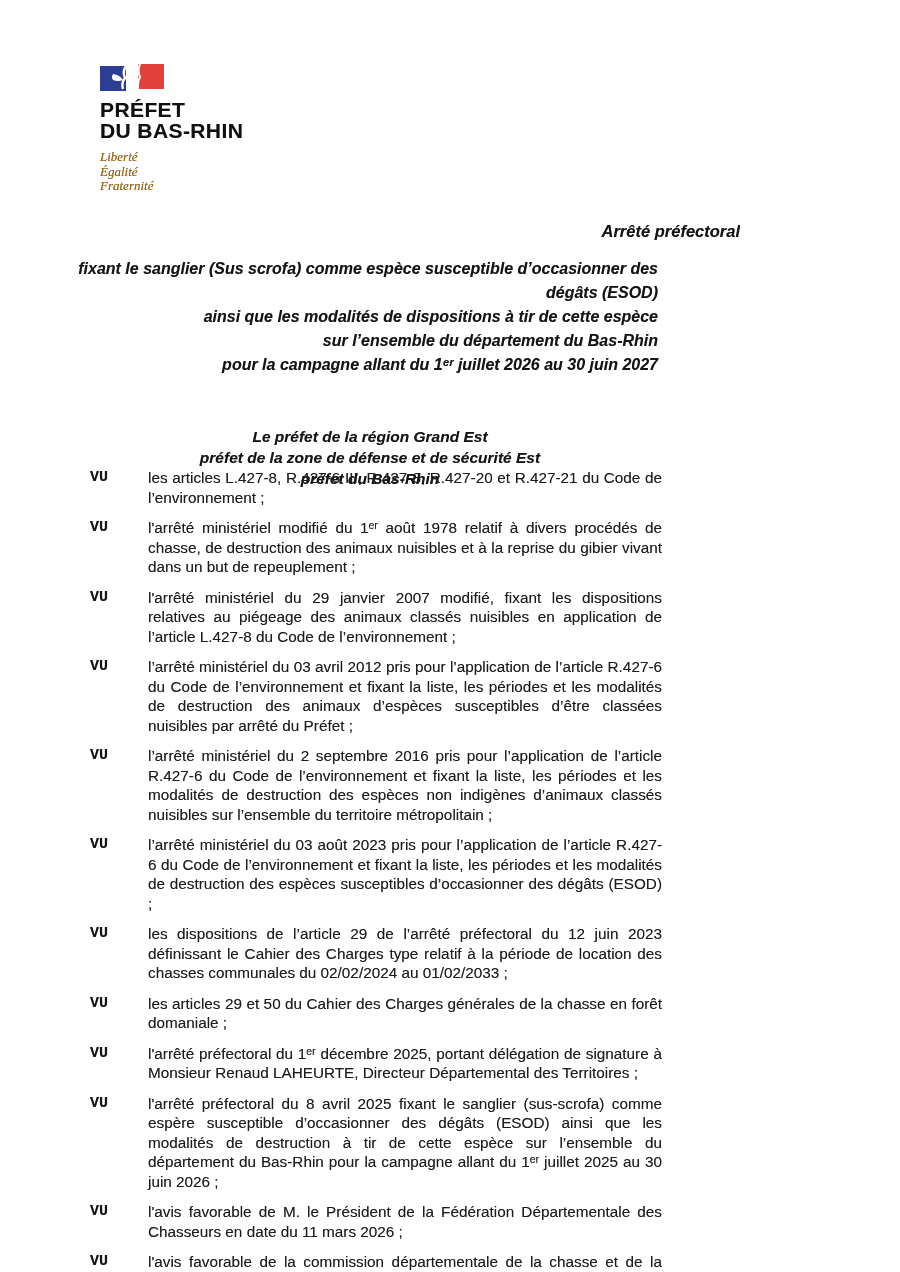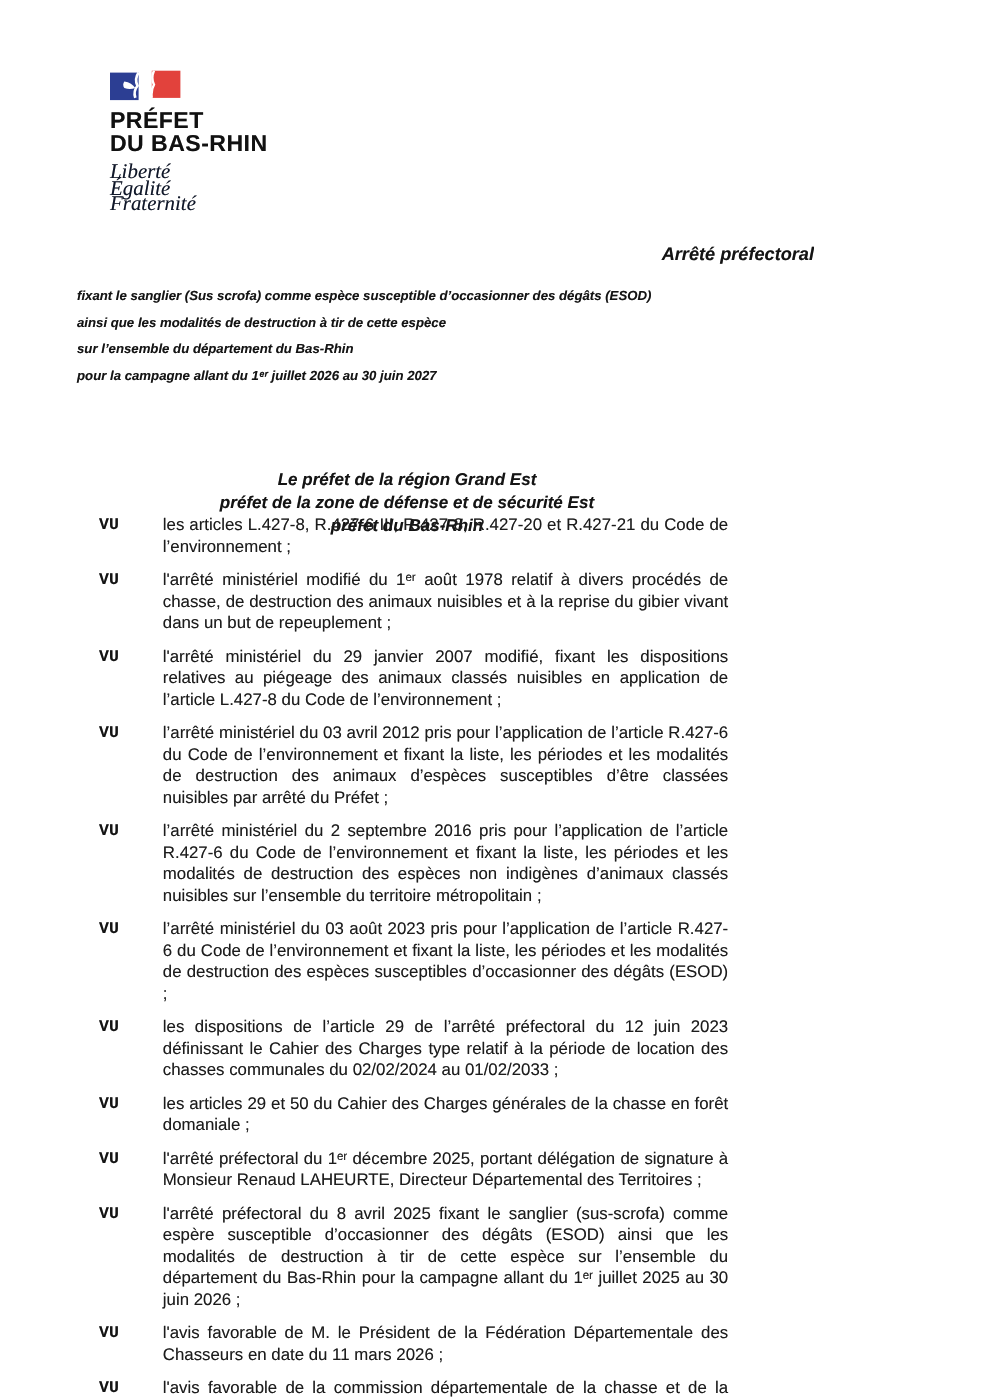--- a/index.html
+++ b/index.html
@@ -22,42 +22,42 @@
     font-weight: 700;
     font-size: 21px;
     line-height: 21px;
     letter-spacing: 0.4px;
     color: #111;
   }
   .motto {
     margin-top: 9px;
     font-family: "Liberation Serif", "DejaVu Serif", serif;
     font-style: italic;
-    font-size: 19px;
+    font-size: 13px;
     line-height: 14.5px;
-    color: #0f172a;
+    color: #a16207;
   }
 
   
   .doc-title {
     position: absolute;
     top: 222px; left: 0; right: 0;
     text-align: right;
     font-weight: 700;
     font-style: italic;
     font-size: 16.5px;
     color: #141414;
   }
   .subject-block {
     position: absolute;
-    top: 257px; left: 70px; right: 70px;
-    text-align: left;
+    top: 257px; left: 70px; right: 82px;
+    text-align: right;
     font-weight: 700;
     font-style: italic;
-    font-size: 12px;
+    font-size: 16px;
     line-height: 24px;
     color: #141414;
   }
   .authority-block {
     position: absolute;
     top: 378px; left: 70px; right: 70px;
     text-align: center;
     font-weight: 700;
     font-style: italic;
     font-size: 15.5px;
@@ -113,21 +113,21 @@
       <div>Liberté</div>
       <div>Égalité</div>
       <div>Fraternité</div>
     </div>
   </header>
 
   <div class="doc-title">Arrêté préfectoral</div>
 
   <div class="subject-block">
     <div>fixant le sanglier (Sus scrofa) comme espèce susceptible d’occasionner des dégâts (ESOD)</div>
-    <div>ainsi que les modalités de destruction à tir de cette espèce</div>
+    <div>ainsi que les modalités de dispositions à tir de cette espèce</div>
     <div>sur l’ensemble du département du Bas-Rhin</div>
     <div>pour la campagne allant du 1ᵉʳ juillet 2026 au 30 juin 2027</div>
   </div>
 
   <div class="authority-block">
     <div>Le préfet de la région Grand Est</div>
     <div>préfet de la zone de défense et de sécurité Est</div>
     <div>préfet du Bas-Rhin</div>
   </div>
 

